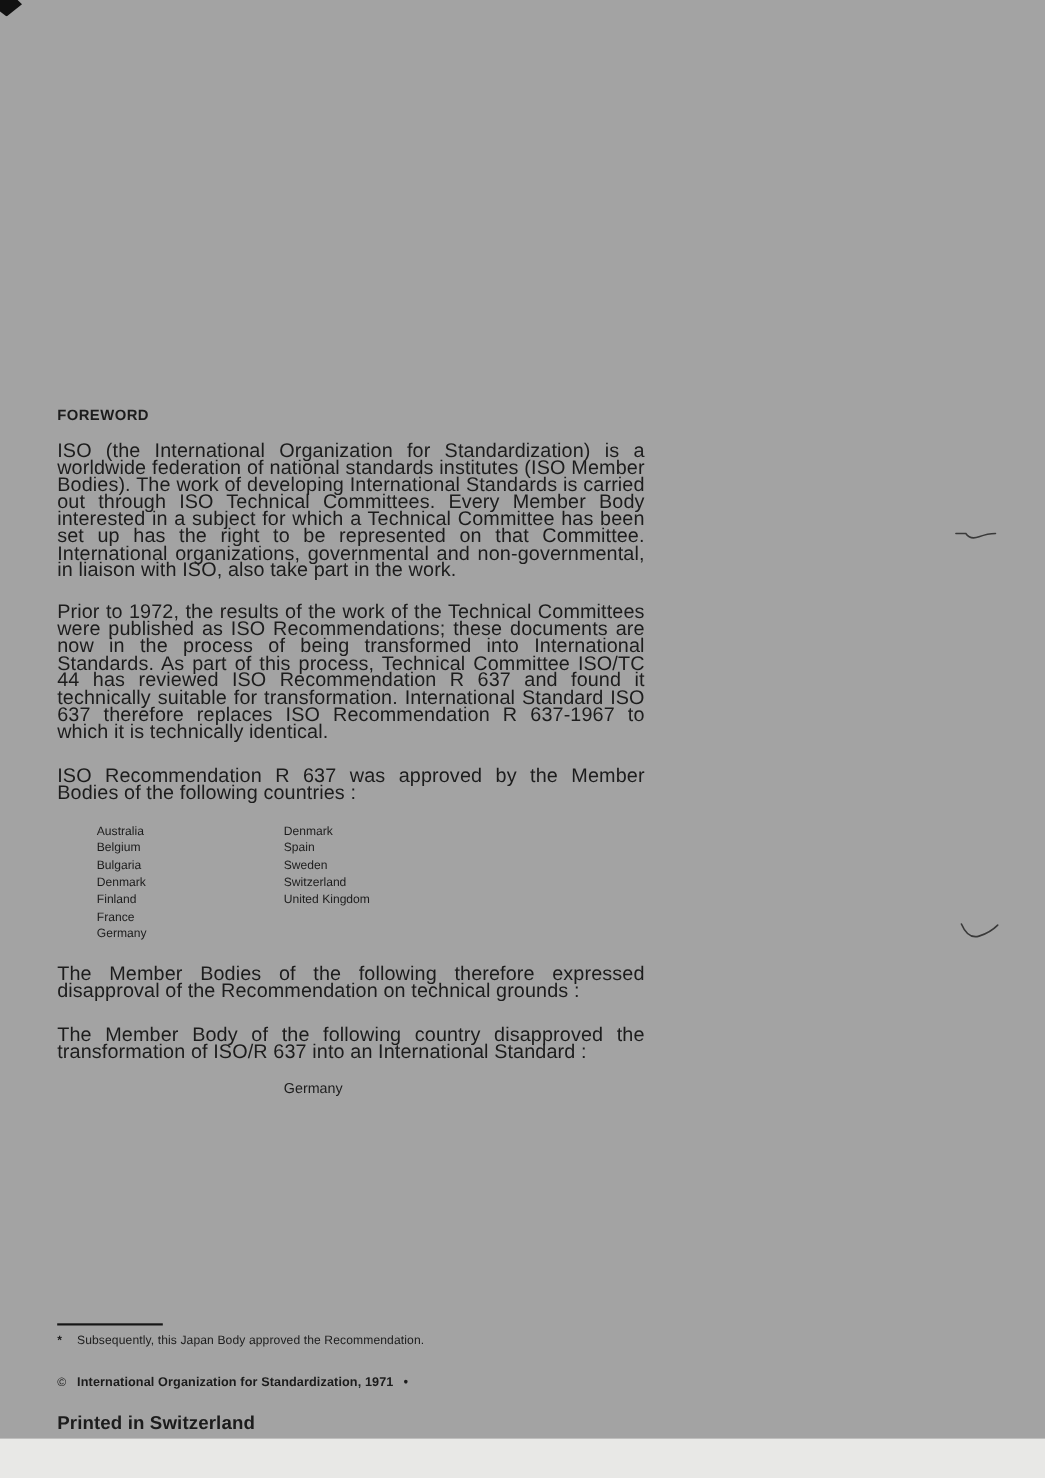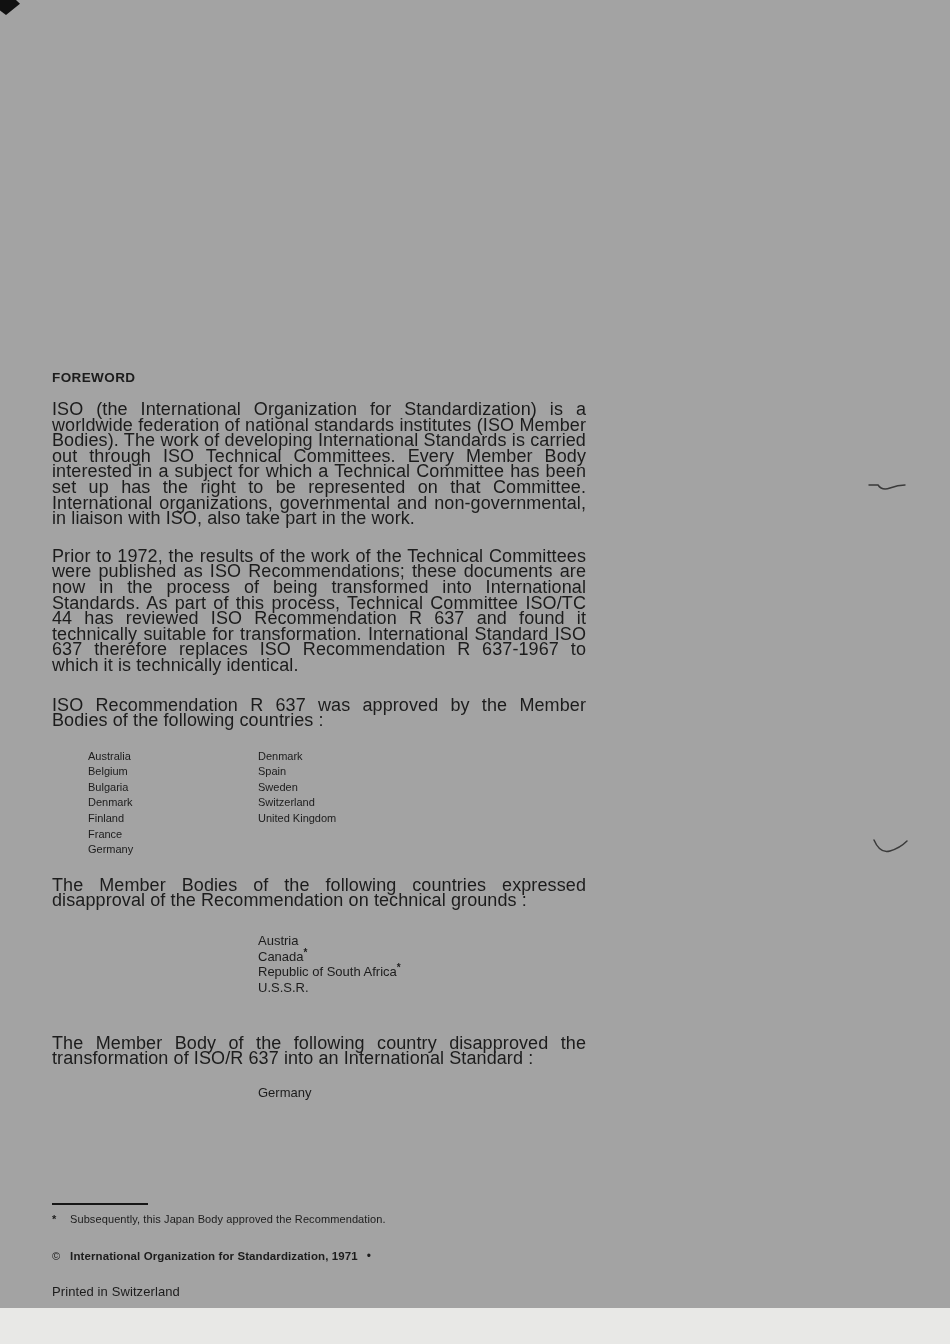--- a/index.html
+++ b/index.html
@@ -105,22 +105,23 @@
     margin-top: 24px;
     font-size: 11.5px;
     display: flex;
     align-items: baseline;
   }
   .copyright .c-symbol { font-size: 11px; margin-right: 10px; }
   .copyright .c-text { font-weight: bold; letter-spacing: 0.1px; }
   .copyright .c-bullet { margin-left: 9px; font-size: 12px; }
   .printed {
     margin-top: 21px;
-    font-size: 13px;
+    font-size: 17px;
     letter-spacing: 0.1px;
+    font-weight: bold;
   }
 </style>
 </head>
 <body>
 
 <div class="page">
 
   <div class="corner-mark"></div>
 
   <svg class="pen-mark pen-mark-1" width="40" height="18" viewBox="0 0 40 18">
@@ -154,28 +155,22 @@
       </div>
       <div class="country-col-3">
         <div>Denmark</div>
         <div>Spain</div>
         <div>Sweden</div>
         <div>Switzerland</div>
         <div>United Kingdom</div>
       </div>
     </div>
 
-    <p class="para mb-xl">The Member Bodies of the following countries expressed disapproval of the Recommendation on technical grounds :</p>
+    <p class="para mb-xl">The Member Bodies of the following therefore expressed disapproval of the Recommendation on technical grounds :</p>
 
-    <div class="disap-list">
-      <div><span>Austria</span><sup></sup></div>
-      <div><span>Canada</span><sup>*</sup></div>
-      <div><span>Republic of South Africa</span><sup>*</sup></div>
-      <div><span>U.S.S.R.</span><sup></sup></div>
-    </div>
 
     <p class="para mb-germ">The Member Body of the following country disapproved the transformation of ISO/R 637 into an International Standard :</p>
 
     <div class="single-country">Germany</div>
 
   </div>
 
   <div class="footer">
     <div class="footnote-rule"></div>
     <div class="footnote">

